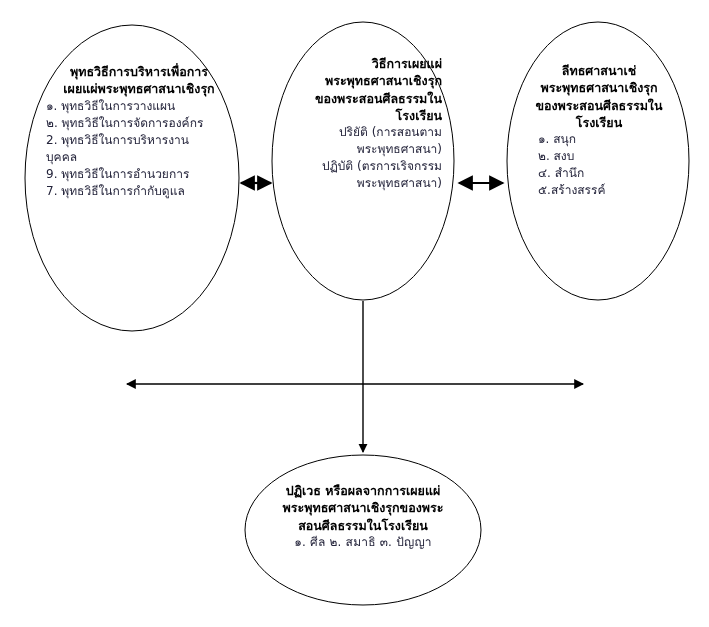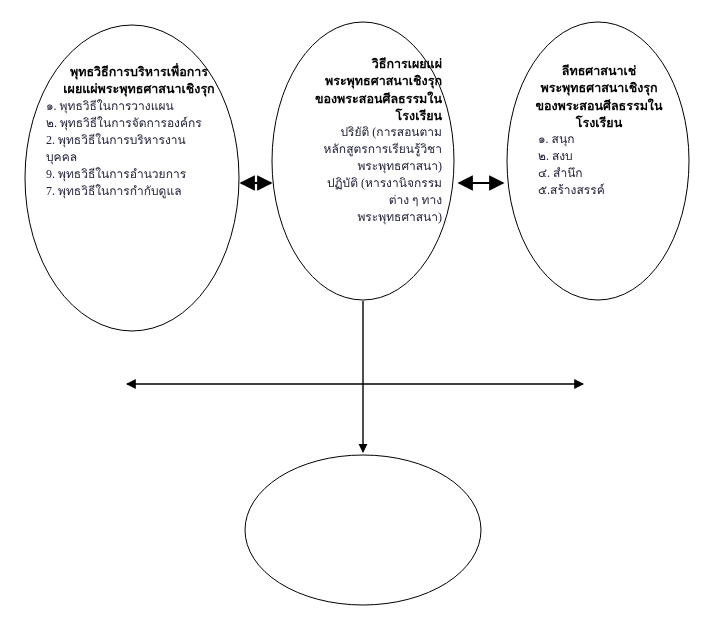--- a/index.html
+++ b/index.html
@@ -58,21 +58,20 @@
     display: block;
   }
 
   .list-left {
     text-align: left;
   }
 
   .node-body-line {
     display: block;
     white-space: nowrap;
-    font-family: Liberation Serif, serif;
   }
 
   
   #node-methods-text {
     left: 46px;
     top: 63px;
     width: 180px;
   }
   #node-methods-text .node-title {
     text-align: center;
@@ -155,35 +154,41 @@
     </span>
   </div>
 
   <div class="node-text" id="node-dissemination-text">
     <span class="node-title">วิธีการเผยแผ่</span>
     <span class="node-title">พระพุทธศาสนาเชิงรุก</span>
     <span class="node-title">ของพระสอนศีลธรรมใน</span>
     <span class="node-title">โรงเรียน</span>
     <span class="node-body">
       <span class="node-body-line">ปริยัติ (การสอนตาม</span>
-      <span class="node-body-line">หลักสูตรการเรียนรู้วิชา</span>
       <span class="node-body-line">พระพุทธศาสนา)</span>
-      <span class="node-body-line">ปฏิบัติ (หารงานิจกรรม</span>
-      <span class="node-body-line">ต่าง ๆ ทาง</span>
+      <span class="node-body-line">ปฏิบัติ (ตรการเริจกรรม</span>
       <span class="node-body-line">พระพุทธศาสนา)</span>
     </span>
   </div>
 
   <div class="node-text" id="node-style-text">
     <span class="node-title">ลีทธศาสนาเช่</span>
     <span class="node-title">พระพุทธศาสนาเชิงรุก</span>
     <span class="node-title">ของพระสอนศีลธรรมใน</span>
     <span class="node-title">โรงเรียน</span>
     <span class="node-body list-left">
       <span class="node-body-line">๑. สนุก</span>
       <span class="node-body-line">๒. สงบ</span>
       <span class="node-body-line">๔. สำนึก</span>
       <span class="node-body-line">๕.สร้างสรรค์</span>
     </span>
   </div>
 
+  <div class="node-text" id="node-result-text">
+    <span class="node-title">ปฏิเวธ หรือผลจากการเผยแผ่</span>
+    <span class="node-title">พระพุทธศาสนาเชิงรุกของพระ</span>
+    <span class="node-title">สอนศีลธรรมในโรงเรียน</span>
+    <span class="node-body">
+      <span class="node-body-line">๑. ศีล   ๒. สมาธิ   ๓. ปัญญา</span>
+    </span>
+  </div>
 
 </div>
 
 </body></html>

